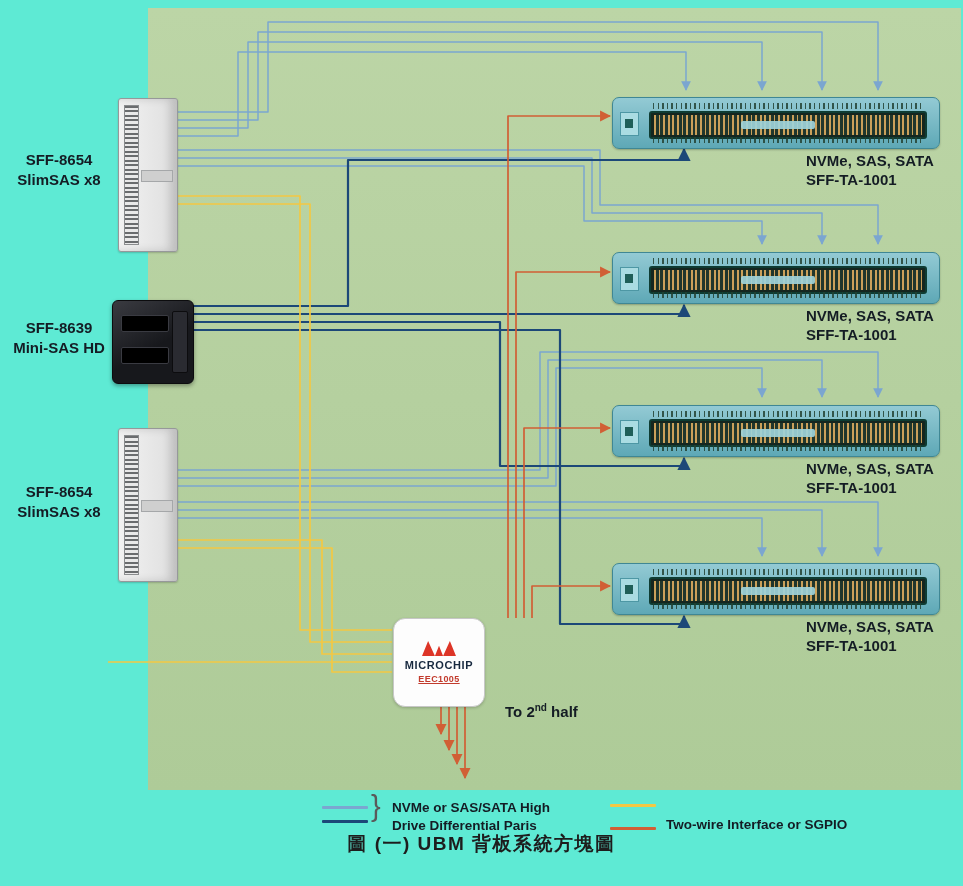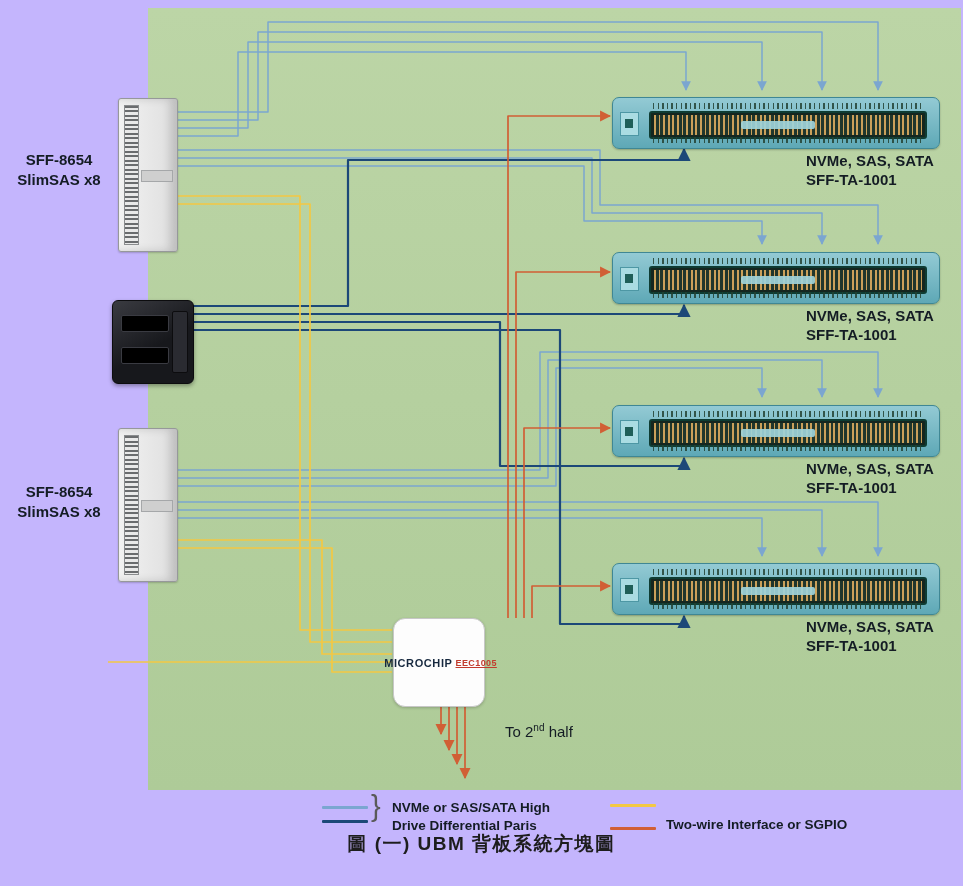--- a/index.html
+++ b/index.html
@@ -7,21 +7,21 @@
     --wire-light-blue:#7ba6d0;
     --wire-dark-blue:#1c4878;
     --wire-yellow:#f3c843;
     --wire-orange:#d15f35;
     --connector-teal:#5ea8b6;
     --connector-teal-light:#93cad4;
     --pin-gold:#caa05a;
     --text-dark:#141c24;
   }
   html,body{margin:0;padding:0;background:#fff;}
-  .stage{position:relative;width:963px;height:886px;background:#c4b5fd;
+  .stage{position:relative;width:963px;height:886px;background:#5eead4;
          font-family:"Liberation Sans",sans-serif;overflow:hidden;}
   .panel{position:absolute;left:148px;top:8px;width:813px;height:782px;
          background:linear-gradient(180deg,#bcd5a6,#aecb98);z-index:1;}
   svg.wires{position:absolute;left:0;top:0;z-index:2;}
   .w-lb{stroke:var(--wire-light-blue);stroke-width:1.5;fill:none;stroke-linejoin:round;}
   .w-db{stroke:var(--wire-dark-blue);stroke-width:2.2;fill:none;stroke-linejoin:round;}
   .w-y{stroke:var(--wire-yellow);stroke-width:1.7;fill:none;stroke-linejoin:round;}
   .w-o{stroke:var(--wire-orange);stroke-width:1.7;fill:none;stroke-linejoin:round;}
   .mk-lb{fill:var(--wire-light-blue);}
   .mk-db{fill:var(--wire-dark-blue);}
@@ -64,29 +64,29 @@
 
   
   .host-label{position:absolute;left:0;width:118px;text-align:center;z-index:4;
               font-size:15px;font-weight:600;line-height:1.3;color:var(--text-dark);}
   .drive-label{position:absolute;left:806px;width:180px;z-index:4;text-align:left;
                font-size:15px;font-weight:700;line-height:1.25;color:var(--text-dark);}
 
   
   .chip{position:absolute;left:393px;top:618px;width:90px;height:87px;z-index:4;
         background:#fdfdfd;border:1px solid #c7c7c7;border-radius:12px;
-        box-shadow:0 1px 3px rgba(0,0,0,.2);display:flex;flex-direction:row;
+        box-shadow:0 1px 3px rgba(0,0,0,.2);display:flex;flex-direction:column;
         align-items:center;justify-content:center;gap:3px;}
   .chip-m{width:34px;height:15px;background:#dd3527;
           clip-path:polygon(0% 100%,18% 0%,38% 100%,50% 32%,62% 100%,82% 0%,100% 100%);}
   .chip-name{font-size:11px;font-weight:700;letter-spacing:.6px;color:#17293f;}
   .chip-part{font-size:9px;font-weight:700;color:#c23b2d;letter-spacing:.4px;text-decoration:underline;}
 
-  .second-half{position:absolute;left:505px;top:722px;z-index:4;font-size:15px;
-               font-weight:400;color:var(--text-dark);}
+  .second-half{position:absolute;left:505px;top:702px;z-index:4;font-size:15px;
+               font-weight:700;color:var(--text-dark);}
   .second-half sup{font-size:10px;}
 
   
   .legend{position:absolute;left:0;top:0;width:963px;height:886px;z-index:5;pointer-events:none;}
   .leg-line{position:absolute;width:46px;height:3px;border-radius:1px;}
   .leg-lb{left:322px;top:806px;background:var(--wire-light-blue);}
   .leg-db{left:322px;top:820px;background:var(--wire-dark-blue);}
   .leg-brace{position:absolute;left:371px;top:792px;font-size:29px;font-weight:400;
              color:#5a5a5a;line-height:1;}
   .leg-text{position:absolute;font-size:13.5px;font-weight:700;color:var(--text-dark);line-height:1.35;}
@@ -172,20 +172,24 @@
   <div class="host-label" style="top:150px">
     <div>SFF-8654</div>
     <div>SlimSAS x8</div>
   </div>
 
   <div class="minisas">
     <div class="ms-slot s1"></div>
     <div class="ms-slot s2"></div>
     <div class="ms-step"></div>
   </div>
+  <div class="host-label" style="top:318px">
+    <div>SFF-8639</div>
+    <div>Mini-SAS HD</div>
+  </div>
 
   <div class="slimsas" style="top:428px">
     <div class="ss-pins"></div>
     <div class="ss-groove"></div>
   </div>
   <div class="host-label" style="top:482px">
     <div>SFF-8654</div>
     <div>SlimSAS x8</div>
   </div>
 

